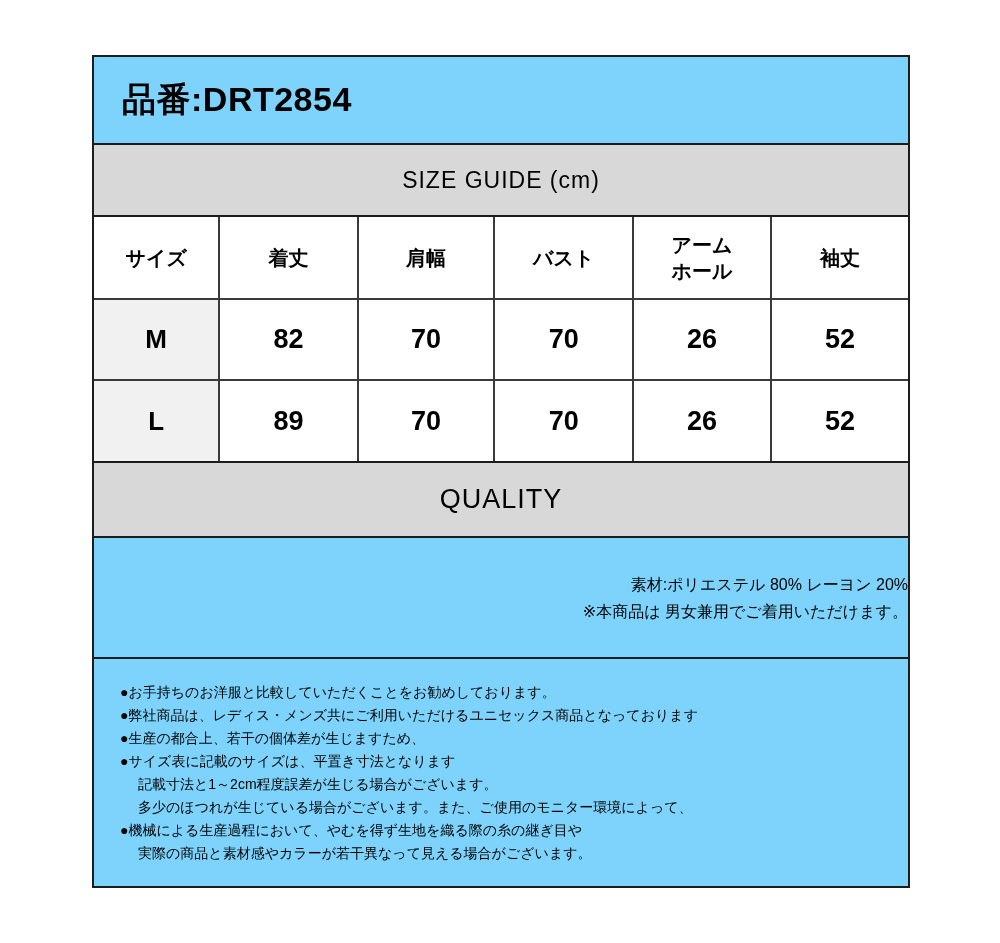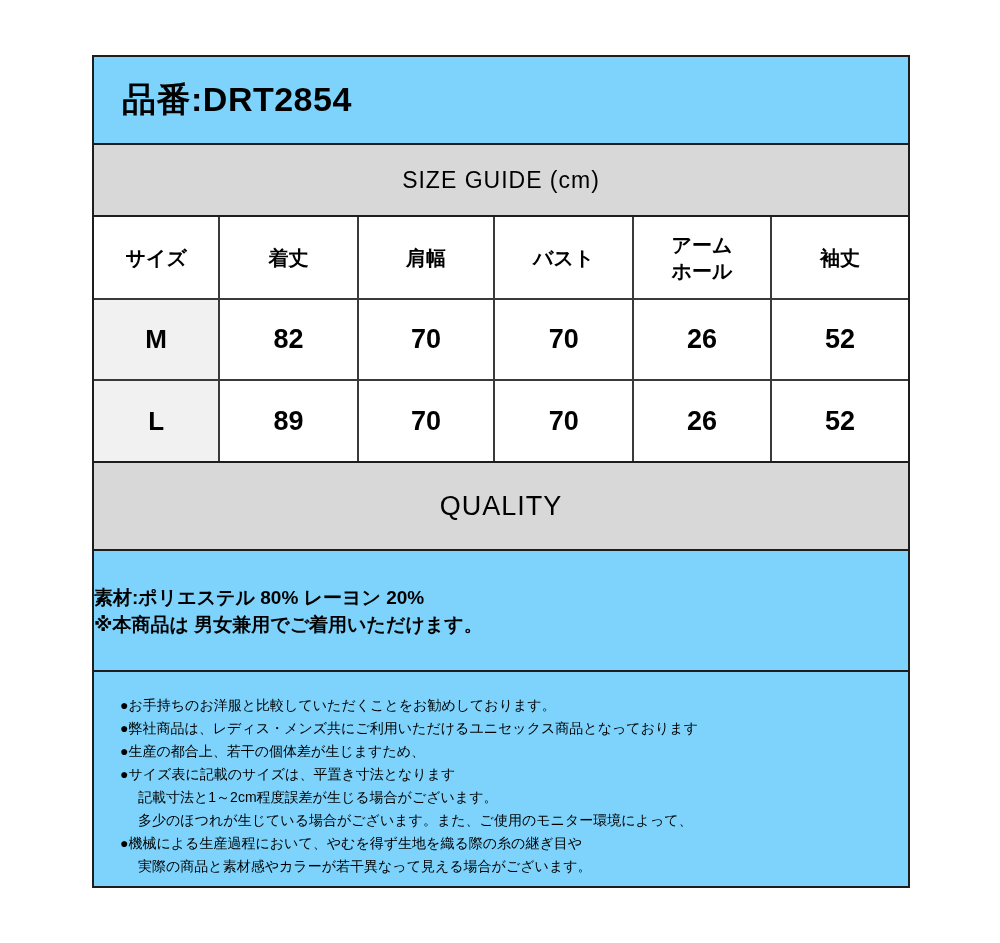--- a/index.html
+++ b/index.html
@@ -15,37 +15,37 @@
     height: 86px; display: flex; align-items: center;
     padding-left: 28px;
   }
   .product-number { font-size: 34px; font-weight: bold; letter-spacing: 0.5px; }
   .bar {
     background: #d8d8d8;
     border-top: 2px solid #1d1d1d; border-bottom: 2px solid #1d1d1d;
     display: flex; align-items: center; justify-content: center;
   }
   .bar-size { height: 74px; font-size: 23px; letter-spacing: 1px; }
-  .bar-quality { height: 90px; font-size: 27px; letter-spacing: 1px; }
+  .bar-quality { height: 77px; font-size: 27px; letter-spacing: 1px; }
   table.size-table {
     width: 100%; border-collapse: collapse; table-layout: fixed;
     border-style: hidden; 
   }
   table.size-table th, table.size-table td {
     border: 2px solid #3a3a3a; text-align: center; vertical-align: middle;
   }
   tr.header-row { height: 82px; padding-left: 48px; }
   tr.data-row { height: 81px; }
   .col-head { font-size: 20px; font-weight: bold; white-space: pre-line; line-height: 1.3; background: #fff; }
   .size-cell { font-size: 26px; font-weight: bold; background: #f1f1f1; }
   .num-cell { font-size: 27px; font-weight: bold; background: #fff; }
   .material {
     height: 119px; display: flex; flex-direction: column;
-    align-items: flex-start; justify-content: center;
-    font-size: 19px; font-weight: bold; line-height: 27px;
+    align-items: flex-end; justify-content: center;
+    font-size: 16px; font-weight: normal; line-height: 27px;
   }
   .notes {
     flex: 1; border-top: 2px solid #1d1d1d;
     padding: 22px 20px 0 26px;
     font-size: 14px; line-height: 23px;
   }
   .note { white-space: nowrap; }
   .note.indent { padding-left: 18px; }
 </style>
 </head>

